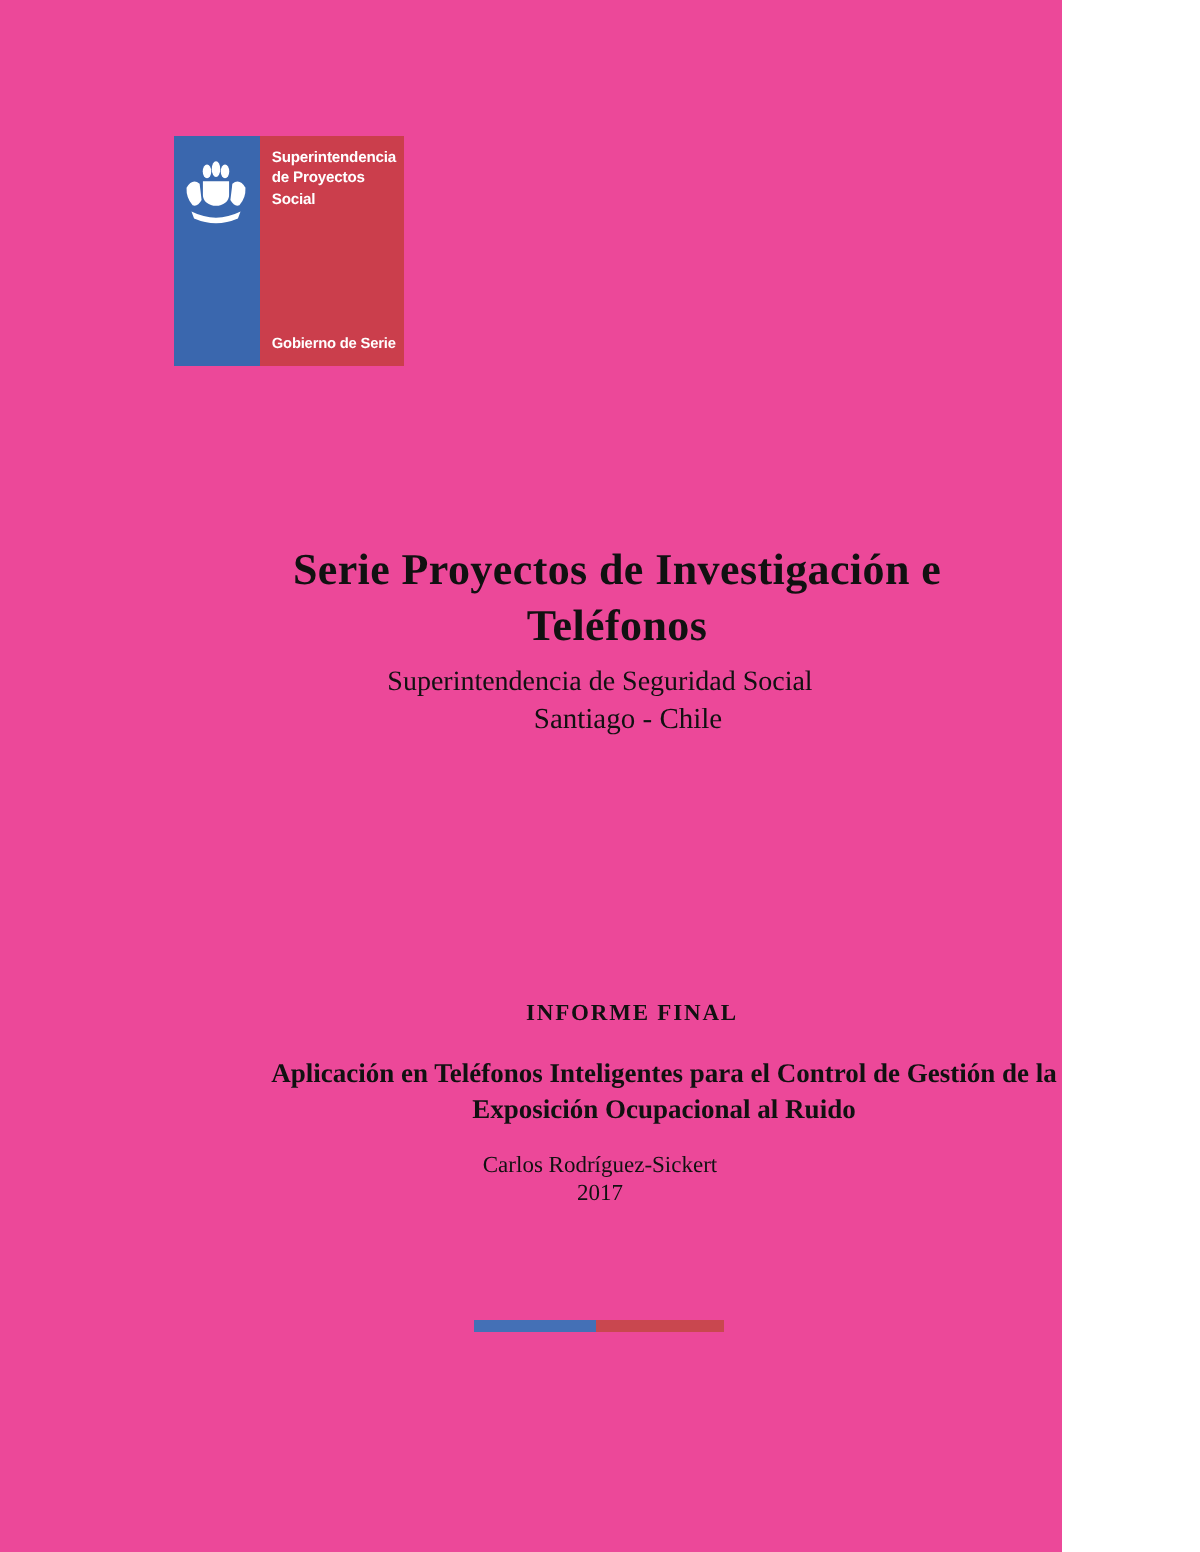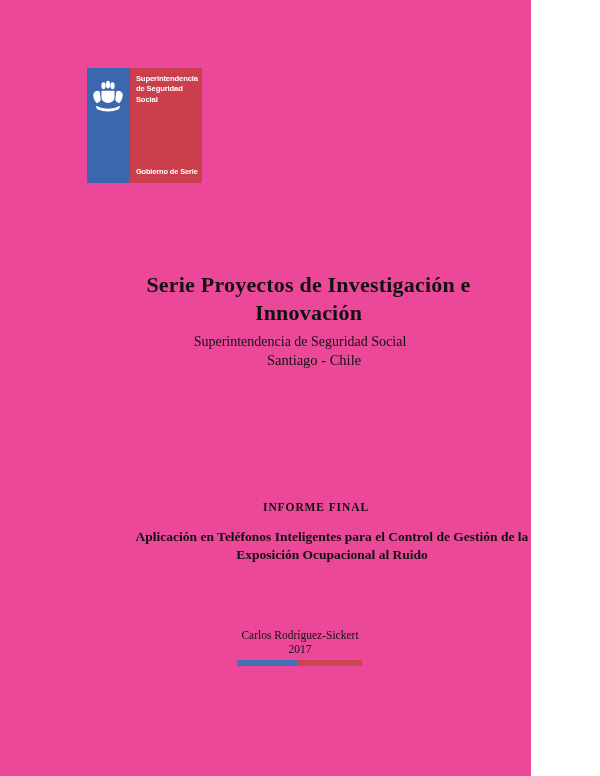--- a/index.html
+++ b/index.html
@@ -107,21 +107,21 @@
     margin-top: 15px;
     font-size: 13.5px;
     font-weight: bold;
     line-height: 18px;
     margin-left: 32px;
   }
 
   
   .author-block {
     position: absolute;
-    top: 628px;
+    top: 576px;
     left: 0;
     width: 600px;
     text-align: center;
     font-size: 11.5px;
     line-height: 14px;
   }
 
   
   .footer-bar {
     position: absolute;
@@ -158,31 +158,31 @@
 
           <path d="M40 17 q-3.5 -6 -8 -2.5 l-1.2 10 q2.5 4.5 5.5 3.2 q4 -4.5 3.7 -10.7 z"></path>
 
           <path d="M7 31.5 q15 7.5 30 0 l-1.6 4.2 q-13.4 5.8 -26.8 0 z"></path>
         </g>
       </svg>
     </div>
     <div class="logo-red" style="background: rgb(203, 62, 76);">
       <div class="logo-org">
         <div>Superintendencia</div>
-        <div>de Seguridad</div>
+        <div>de Proyectos</div>
         <div>Social</div>
       </div>
       <div class="logo-footer">Gobierno de Serie</div>
     </div>
   </div>
 
   <div class="series-header">
     <div class="series-title">
       <div>Serie Proyectos de Investigación e</div>
-      <div>Innovación</div>
+      <div>Teléfonos</div>
     </div>
     <div class="series-org">Superintendencia de Seguridad Social</div>
     <div class="series-location">Santiago - Chile</div>
   </div>
 
   <div class="report-block">
     <div class="report-label">INFORME FINAL</div>
     <div class="report-title">
       <div>Aplicación en Teléfonos Inteligentes para el Control de Gestión de la</div>
       <div>Exposición Ocupacional al Ruido</div>

